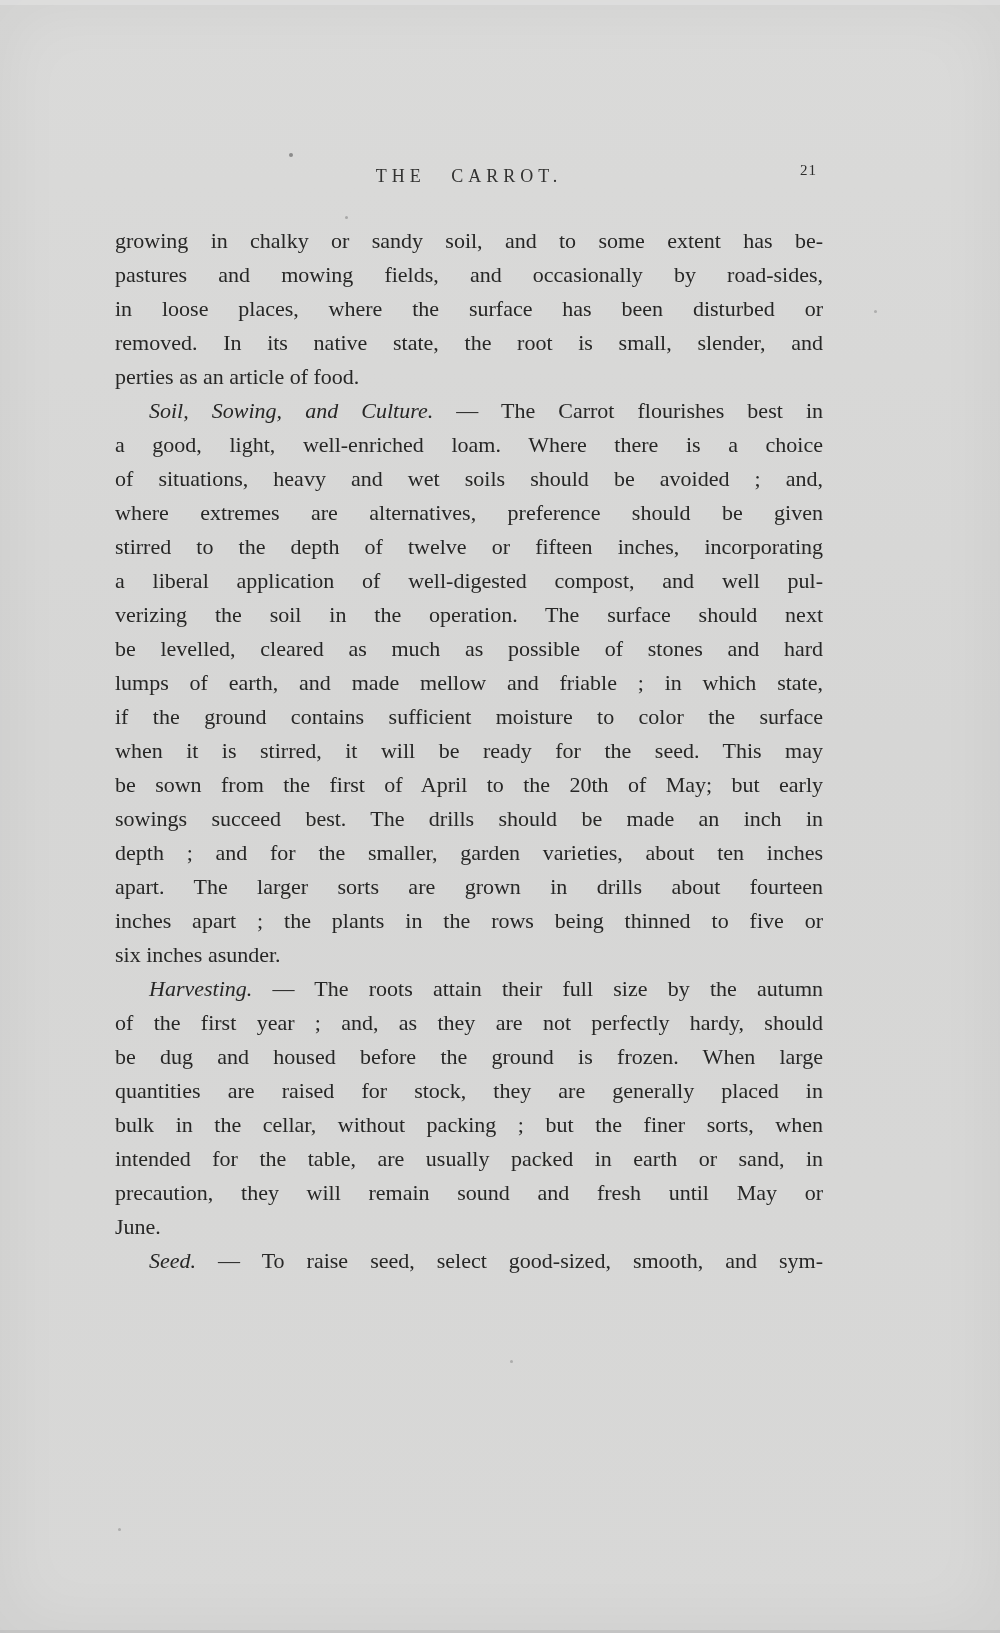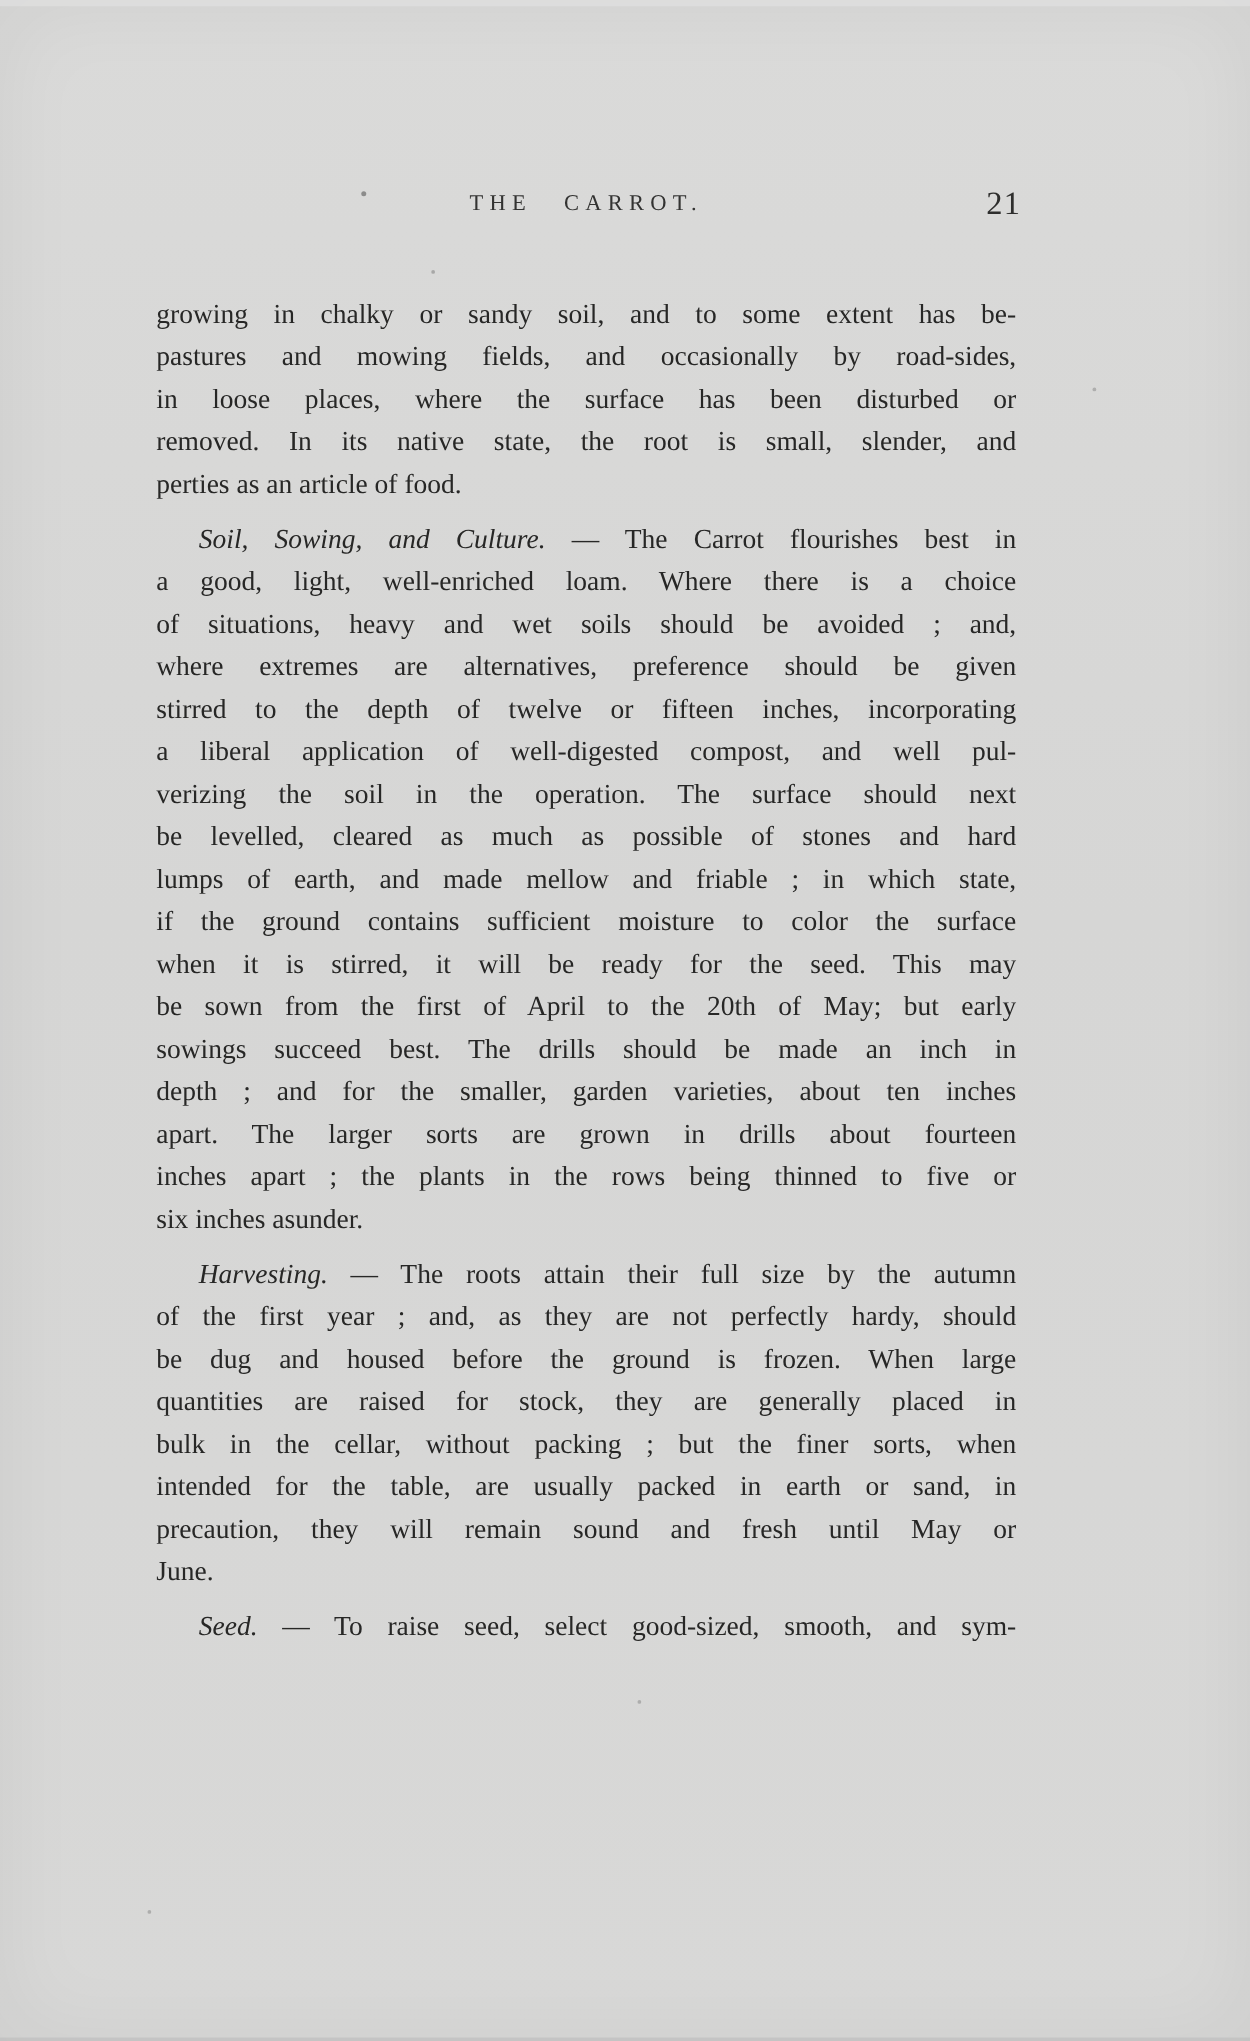--- a/index.html
+++ b/index.html
@@ -30,52 +30,52 @@
   }
   .edge-bottom {
     position: absolute;
     bottom: 0; left: 0; right: 0;
     height: 3px;
     background: #adadac;
     opacity: 0.35;
   }
   .header {
     position: absolute;
-    top: 148px;
+    top: 162px;
     left: 115px;
     width: 708px;
     height: 30px;
   }
   .header-title {
     text-align: center;
     font-size: 18px;
     letter-spacing: 5px;
     word-spacing: 16px;
     color: #333332;
     padding-top: 4px;
   }
   .page-number {
     position: absolute;
     right: 6px;
     top: 0;
-    font-size: 26px;
+    font-size: 15px;
     letter-spacing: 1px;
     color: #2e2e2d;
   }
   .text-block {
     position: absolute;
     top: 224px;
     left: 115px;
     width: 708px;
     font-size: 22px;
     line-height: 34px;
     color: #272726;
   }
   .para {
-    margin: 10px;
+    margin: 0;
   }
   .line {
     height: 34px;
     overflow: hidden;
     text-align: justify;
     text-align-last: justify;
   }
   .line.flush {
     text-align-last: left;
   }

